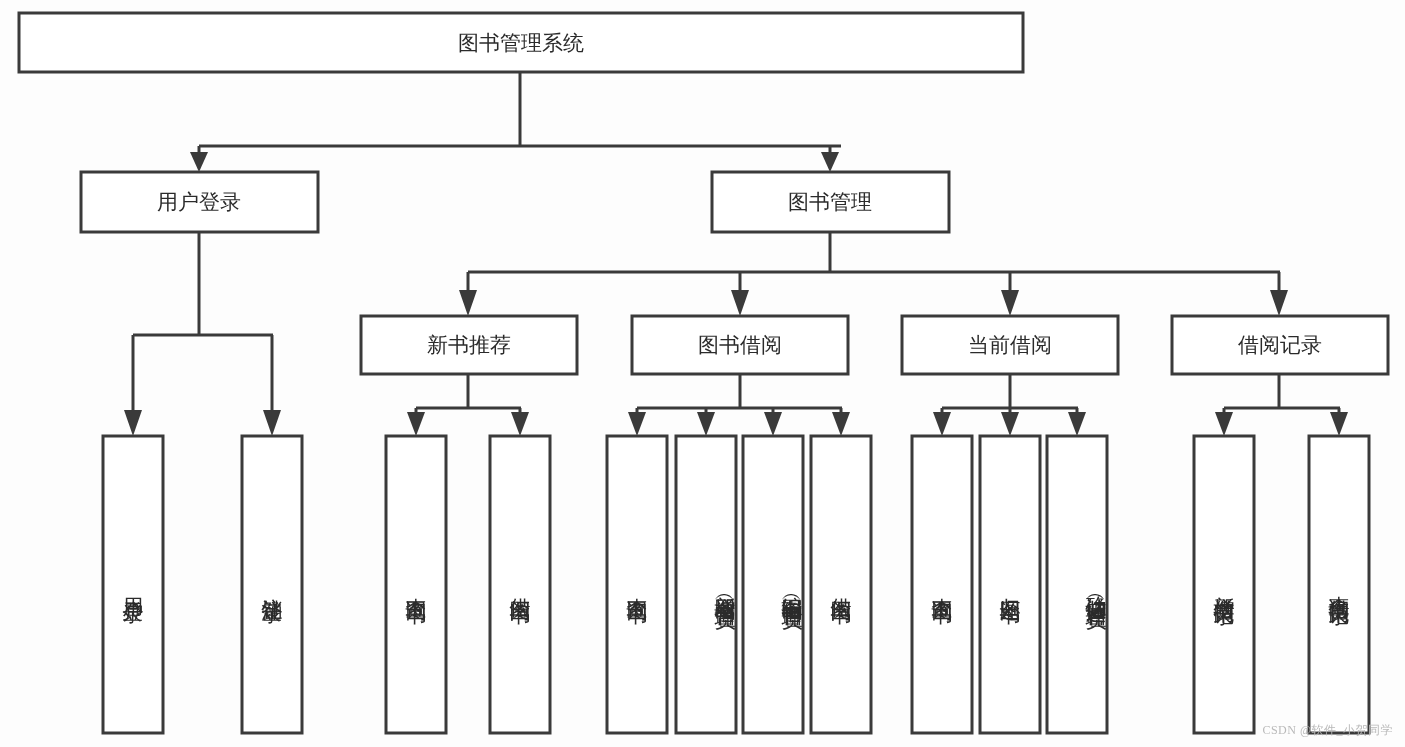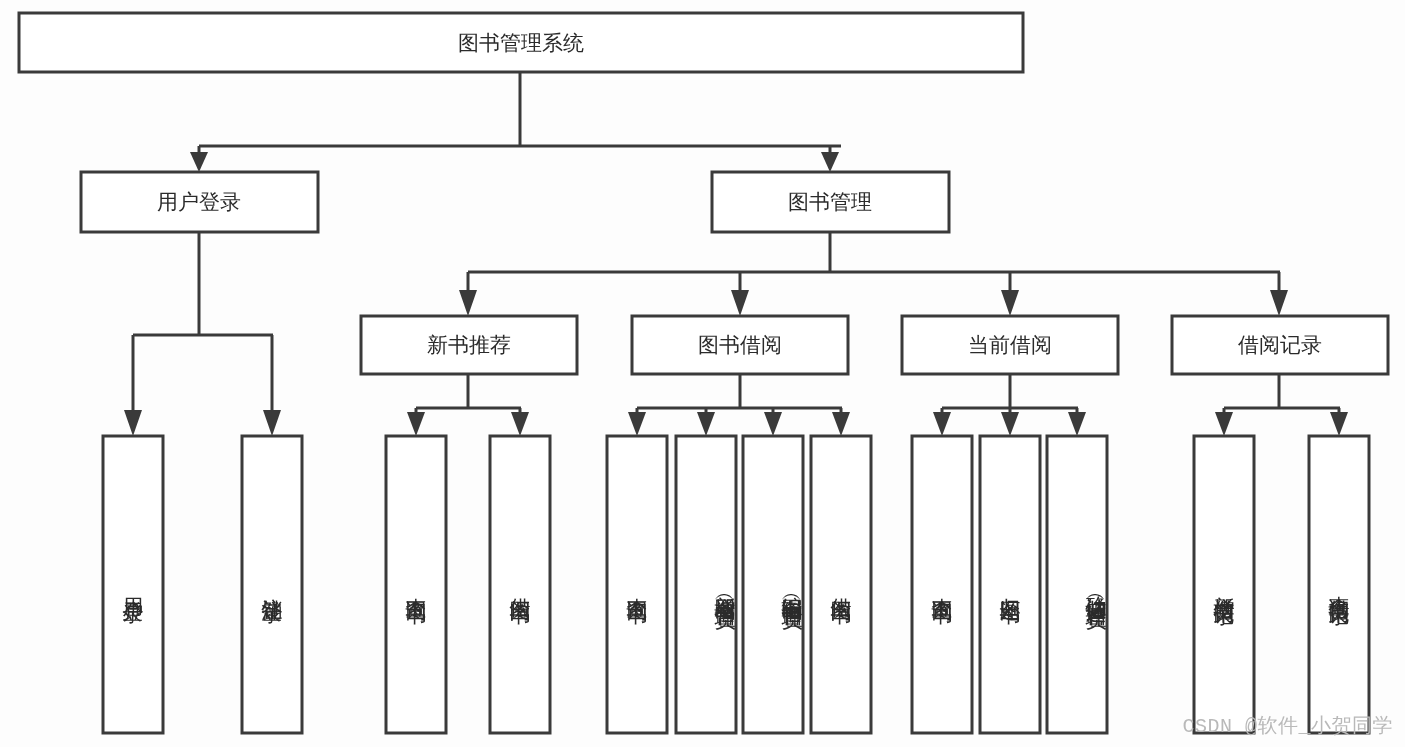--- a/index.html
+++ b/index.html
@@ -22,22 +22,22 @@
     position:absolute;display:flex;align-items:flex-start;justify-content:center;
     writing-mode:vertical-rl;text-orientation:upright;
     font-size:21px;color:#2b2b2b;letter-spacing:2px;
     line-height:1.05;pointer-events:auto;
     white-space:nowrap;box-sizing:border-box;
     padding-top:6px;
   }
   .vert-box.center{align-items:center;padding-top:0;}
   .watermark{
     position:absolute;right:12px;bottom:8px;
-    font-size:20px;color:#b9b9b9;letter-spacing:.5px;
-    font-family:Liberation Mono, monospace;
+    font-size:12px;color:#b9b9b9;letter-spacing:.5px;
+    font-family:Liberation Serif, serif;
     user-select:none;white-space:nowrap;
   }
 </style>
 </head>
 <body>
 
 <div id="stage">
 
   <svg id="diagram" viewBox="0 0 1405 747">
     <defs></defs>

